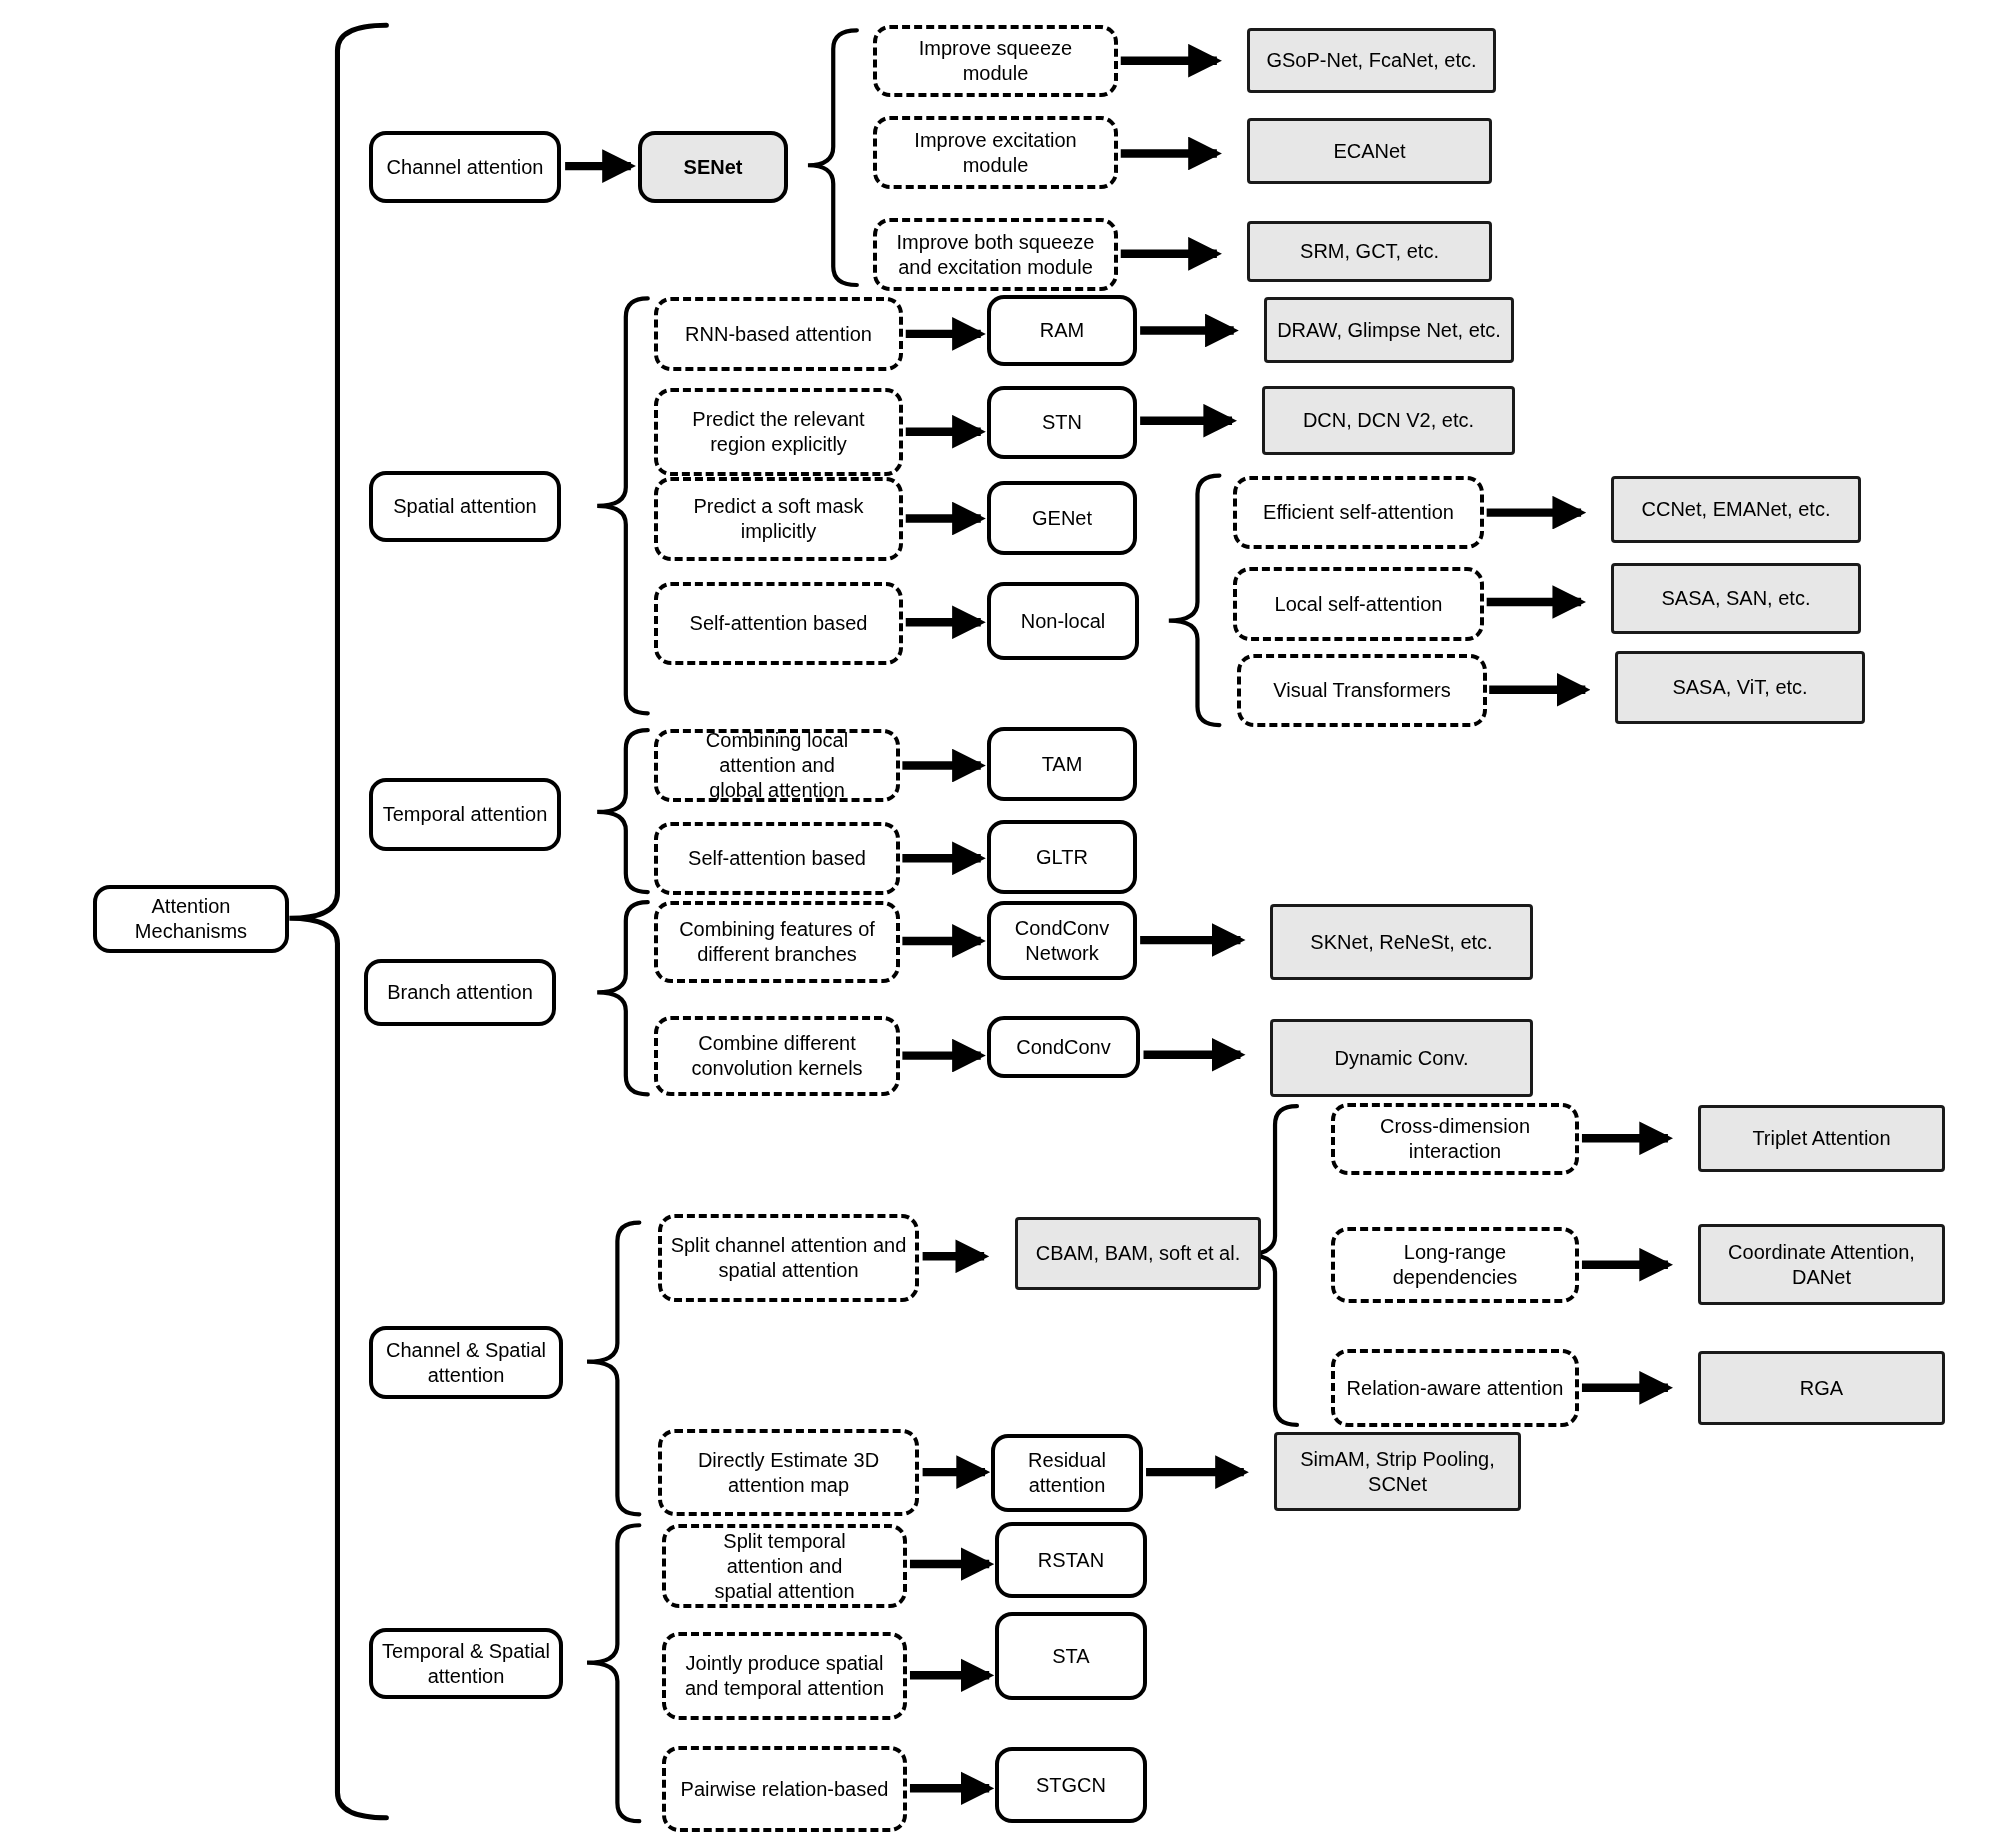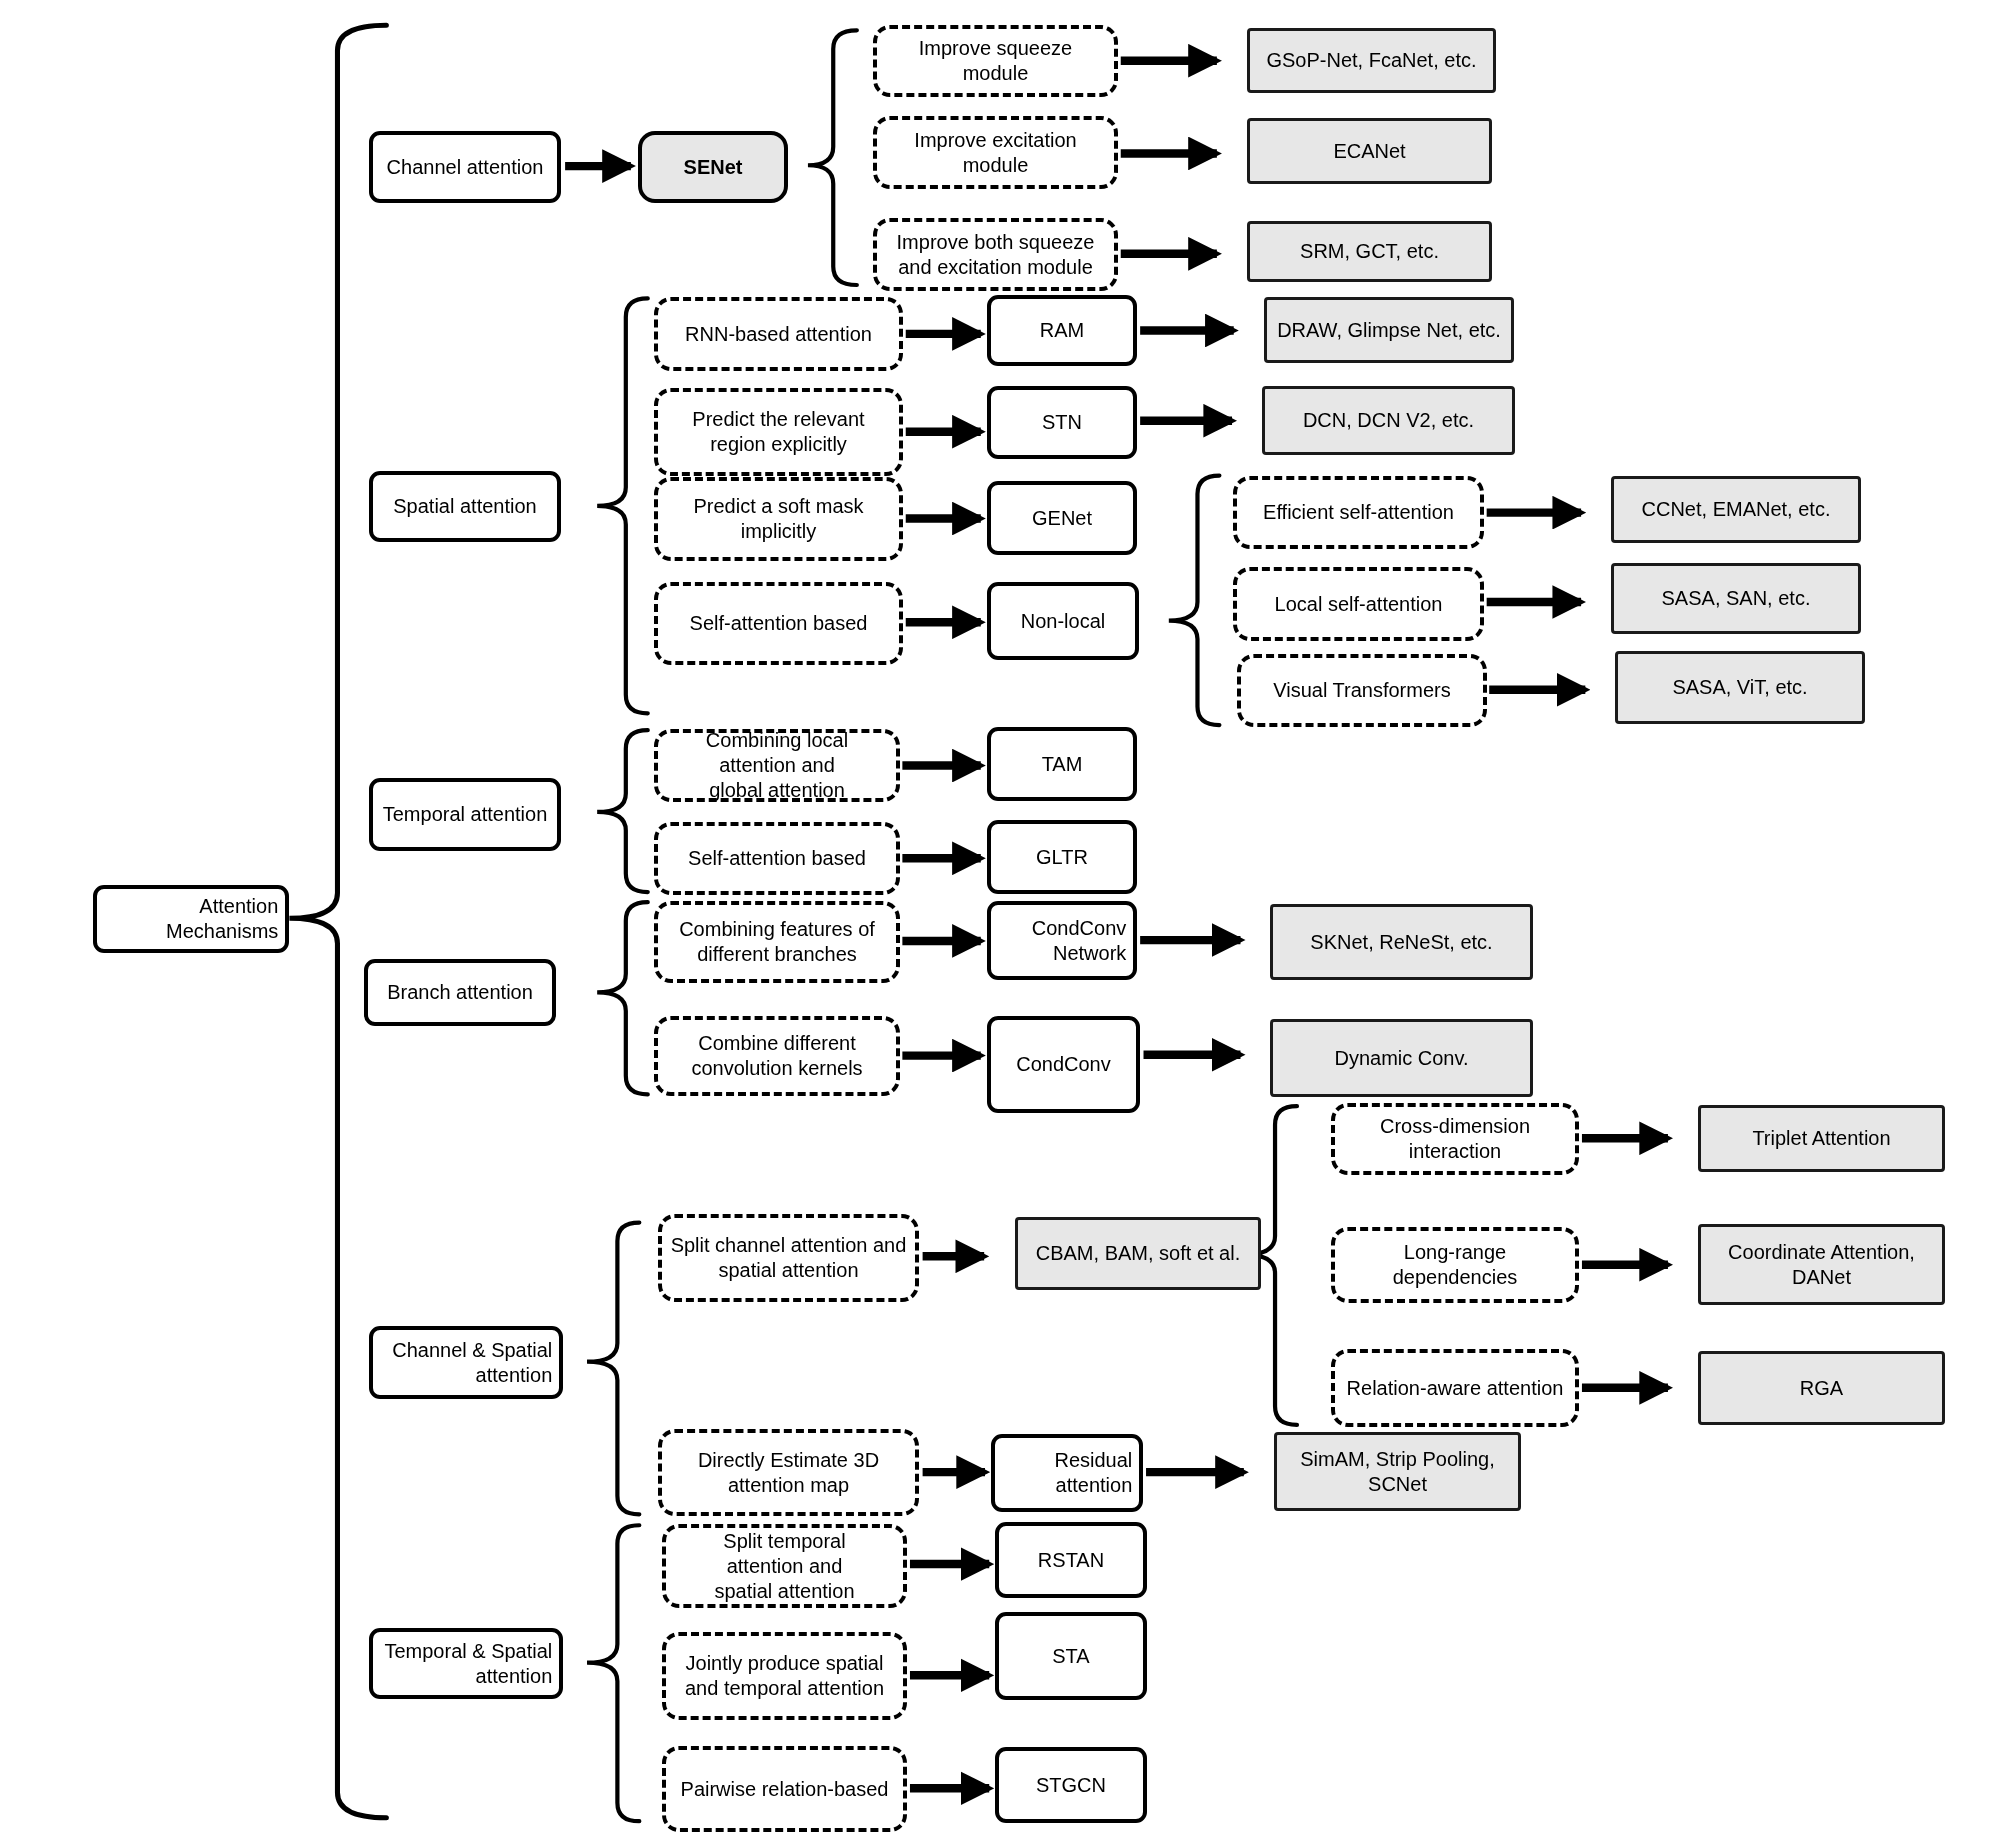--- a/index.html
+++ b/index.html
@@ -14,21 +14,21 @@
   #lines{position:absolute;left:0;top:0;width:2013px;height:1833px;}
   .box{
     position:absolute;
     display:flex;align-items:center;justify-content:center;
     text-align:center;
     font-size:20px;line-height:1.25;
     background:#ffffff;color:#000;
     box-sizing:border-box;
     padding:3.4px 6.7px;
   }
-  .rounded{border:4.2px solid #000;border-radius:11px;text-align:right;}
+  .rounded{border:4.2px solid #000;border-radius:17px;}
   .dashed{border:4.2px dashed #000;border-radius:17px;}
   .grayr{border:4.2px solid #000;border-radius:17px;background:#e7e7e7;font-weight:bold;}
   .gray{border:3.4px solid #1a1a1a;background:#e7e7e7;border-radius:4px;margin-left:24px;}
   .tight{padding:3.4px 32px;}
 </style>
 </head>
 <body>
 
 <div id="canvas">
 
@@ -120,21 +120,21 @@
   <div class="box dashed tight" style="left:654px;top:729px;width:246px;height:73px">Combining local attention and global attention</div>
   <div class="box rounded" style="left:987px;top:727px;width:150px;height:74px">TAM</div>
   <div class="box dashed" style="left:654px;top:822px;width:246px;height:73px">Self-attention based</div>
   <div class="box rounded" style="left:987px;top:820px;width:150px;height:74px">GLTR</div>
 
   <div class="box rounded" style="left:364px;top:959px;width:192px;height:67px">Branch attention</div>
   <div class="box dashed" style="left:654px;top:901px;width:246px;height:82px">Combining features of different branches</div>
   <div class="box rounded" style="left:987px;top:901px;width:150px;height:79px">CondConv Network</div>
   <div class="box dashed" style="left:654px;top:1016px;width:246px;height:80px">Combine different convolution kernels</div>
   <div class="box gray" style="left:1246px;top:904px;width:263px;height:76px">SKNet, ReNeSt,  etc.</div>
-  <div class="box rounded" style="left:987px;top:1016px;width:153px;height:97px">CondConv</div>
+  <div class="box rounded" style="left:987px;top:1016px;width:153px;height:62px">CondConv</div>
   <div class="box gray" style="left:1246px;top:1019px;width:263px;height:78px">Dynamic Conv.</div>
 
   <div class="box rounded" style="left:369px;top:1326px;width:194px;height:73px">Channel &amp; Spatial attention</div>
   <div class="box dashed" style="left:658px;top:1214px;width:261px;height:88px">Split channel attention and spatial attention</div>
   <div class="box gray" style="left:991px;top:1217px;width:246px;height:73px">CBAM, BAM, soft et al.</div>
   <div class="box dashed" style="left:1331px;top:1103px;width:248px;height:72px">Cross-dimension interaction</div>
   <div class="box gray" style="left:1674px;top:1105px;width:247px;height:67px">Triplet Attention</div>
   <div class="box dashed" style="left:1331px;top:1227px;width:248px;height:76px">Long-range dependencies</div>
   <div class="box gray" style="left:1674px;top:1224px;width:247px;height:81px">Coordinate Attention, DANet</div>
   <div class="box dashed" style="left:1331px;top:1349px;width:248px;height:78px">Relation-aware attention</div>

